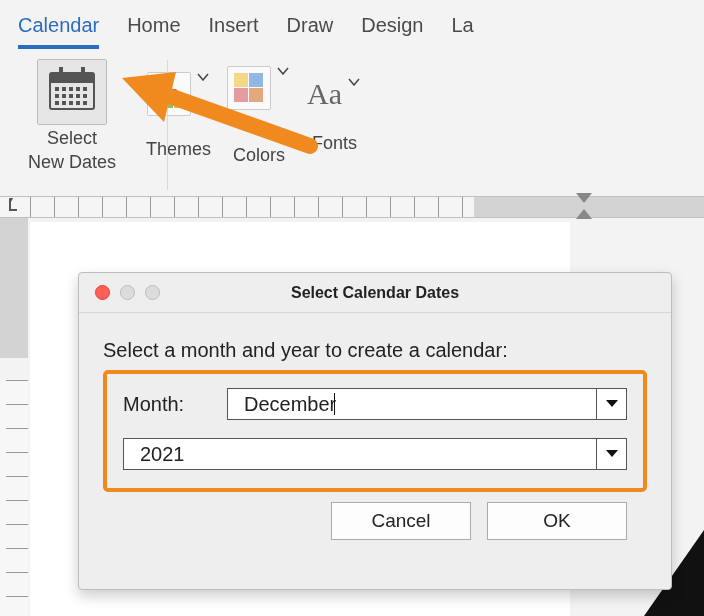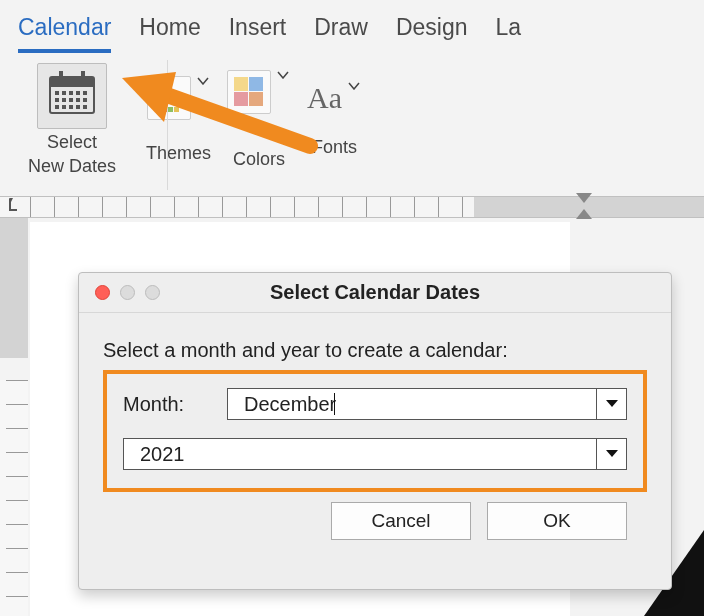--- a/index.html
+++ b/index.html
@@ -1,18 +1,18 @@
 <!DOCTYPE html>
 <html><head>
   <meta charset="utf-8">
   <style>
     * { box-sizing: border-box; margin: 0; padding: 0; font-family: -apple-system, "Segoe UI", Helvetica, Arial, sans-serif; }
     body { width: 704px; height: 616px; background: #f3f3f3; overflow: hidden; position: relative; }
 
-    .ribbon-tabs { display: flex; gap: 28px; padding: 14px 34px 0 18px; font-size: 23px; color: #4a4a4a; }
+    .ribbon-tabs { display: flex; gap: 28px; padding: 14px 34px 0 18px; font-size: 20px; color: #4a4a4a; }
     .ribbon-tab { padding-bottom: 8px; cursor: pointer; }
     .ribbon-tab.active { color: #2a6cc1; border-bottom: 4px solid #2a6cc1; font-weight: 500; }
 
     .ribbon-tools { display: flex; align-items: center; gap: 16px; padding: 10px 10px 2px 28px; }
     .tool { display: flex; flex-direction: column; align-items: center; font-size: 18px; color: #444; gap: 4px; text-align:center; line-height:1.1; }
     .select-dates-btn { background: #e6e6e6; border: 1px solid #bdbdbd; width: 70px; height: 66px; display:flex;align-items:center;justify-content:center; border-radius:2px;}
 
     .small-icon { width: 44px; height: 44px; display:flex; align-items:center; justify-content:center; border:1px solid #ccc; background:#fafafa; border-radius:2px; }
     .tool-row { display:flex; align-items:flex-start; gap:4px; }
     .dropdown-caret { width:16px; height:10px; display:flex; align-items:center; justify-content:center; }
@@ -31,25 +31,25 @@
     .doc-page { position:absolute; left:30px; top:222px; width:540px; bottom:0; background:#fff;}
     .doc-corner { position:absolute; right:0; top:530px; width:60px; height:86px; }
 
     
     .dialog { position:absolute; left:78px; top:272px; width:594px; height:318px; background:#eeeeee; border:1px solid #bdbdbd; border-radius:4px; box-shadow: 0 6px 14px rgba(0,0,0,0.2); }
     .title-bar { height:40px; display:flex; align-items:center; border-bottom:1px solid #d7d7d7; position:relative; }
     .traffic-lights { display:flex; gap:10px; padding-left:16px; align-items:center; }
     .tl { width:15px; height:15px; border-radius:50%; }
     .tl.red { background:#ff5f57; border:0.5px solid #e04439;}
     .tl.gray { background:#dcdcdc; border:0.5px solid #bcbcbc;}
-    .dialog-title { position:absolute; left:0; right:0; text-align:center; font-size:20px; font-weight:bold; color:#222; pointer-events:none;}
+    .dialog-title { position:absolute; left:0; right:0; text-align:center; font-size:16px; font-weight:bold; color:#222; pointer-events:none;}
 
     .dialog-body { padding: 26px 24px 18px 24px; font-size:20px; color:#222; }
     .instr { margin-bottom: 6px; }
-    .highlight-frame { border:4px solid #f08a1f; border-radius:0; padding:14px 16px; margin-top:8px;}
+    .highlight-frame { border:4px solid #f08a1f; border-radius:5px; padding:14px 16px; margin-top:8px;}
     .form-row { display:flex; align-items:center; gap:16px; margin-bottom:18px; }
     .form-row:last-child{ margin-bottom:4px;}
     .lbl { width:88px; }
     .combo { flex:1; display:flex; border:1px solid #555; background:#fff; height:32px; }
     .combo .txt { flex:1; padding:2px 16px; font-size:20px; display:flex; align-items:center; position:relative;}
     .combo .arrow { width:30px; display:flex; align-items:center; justify-content:center; border-left:1px solid #555;}
     .cursor-caret { display:inline-block; width:1px; height:22px; background:#111; vertical-align:middle; margin-left:-2px;}
 
     .btn-row { display:flex; justify-content:flex-end; gap:16px; margin-top:10px; padding-right:20px;}
     .btn { width:140px; height:38px; background:#fdfdfd; border:1px solid #aaa; font-size:19px; display:flex; align-items:center; justify-content:center; cursor:pointer; border-radius:0;}

